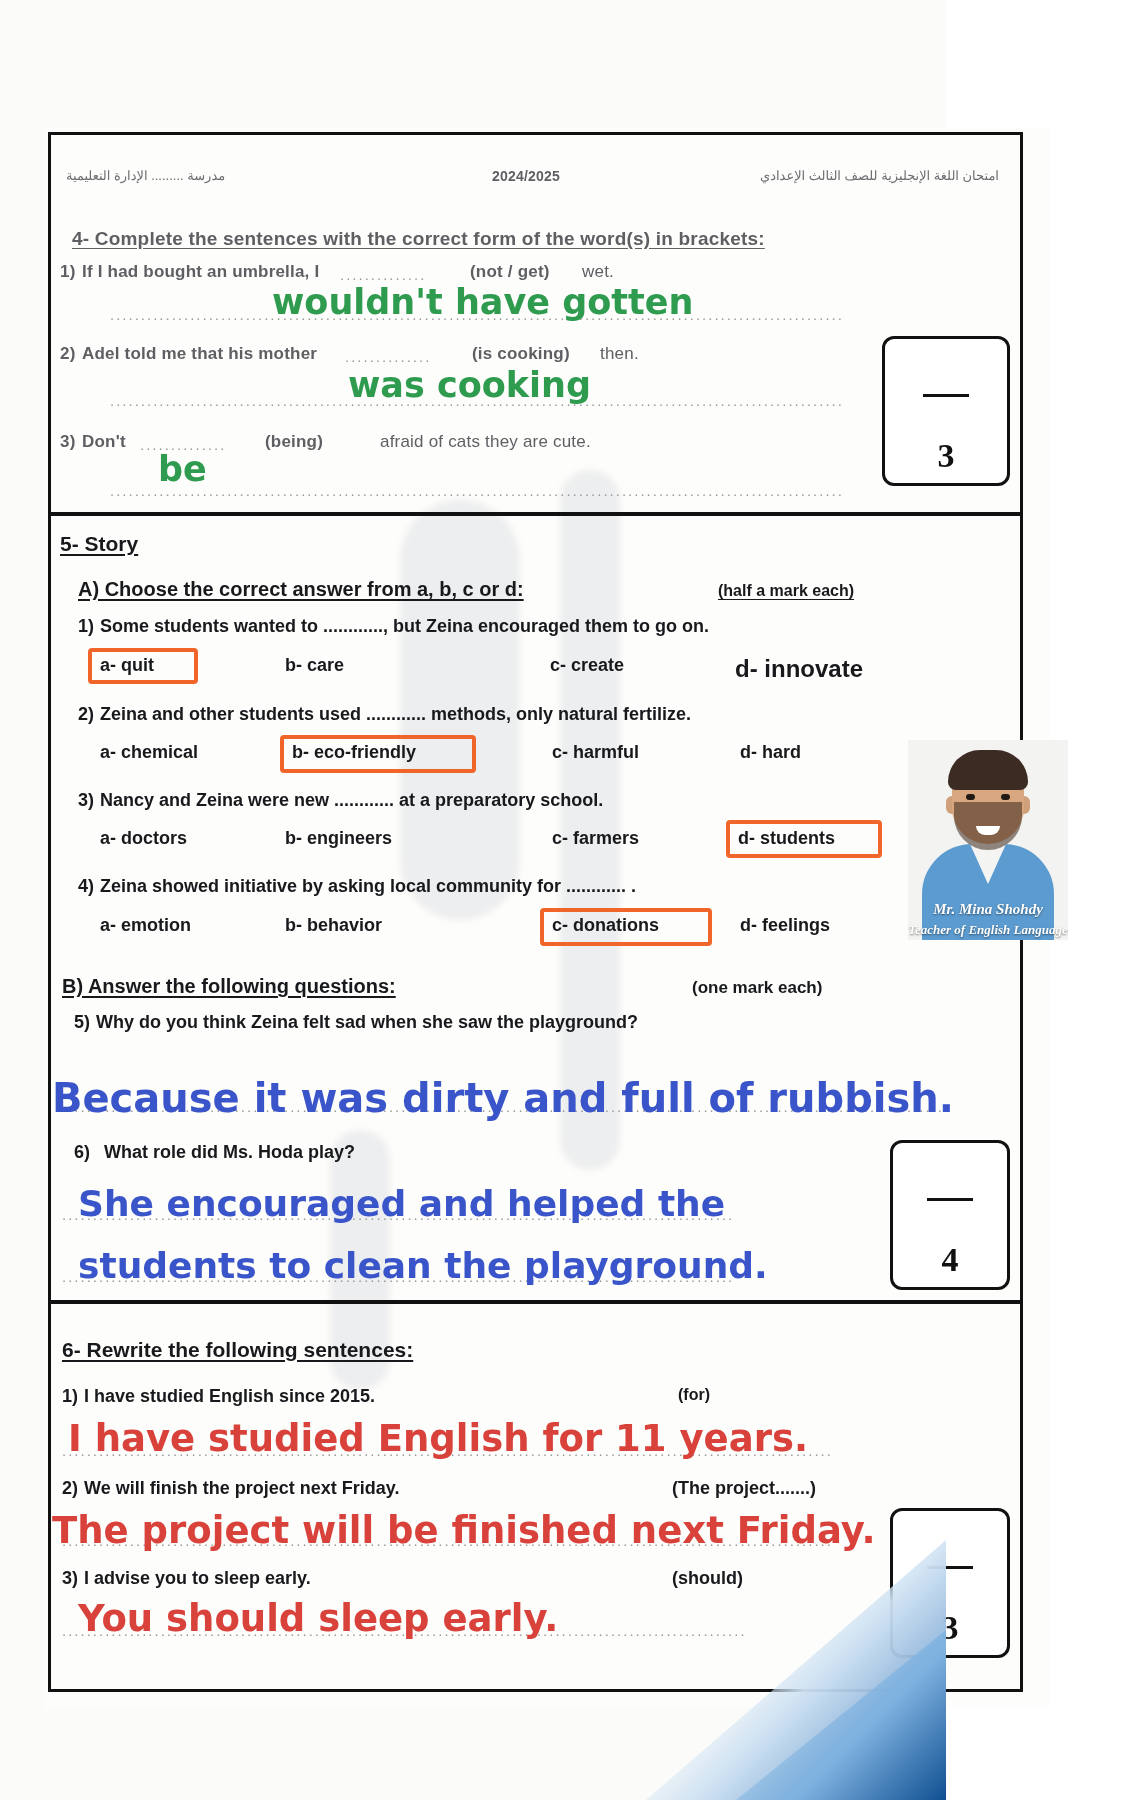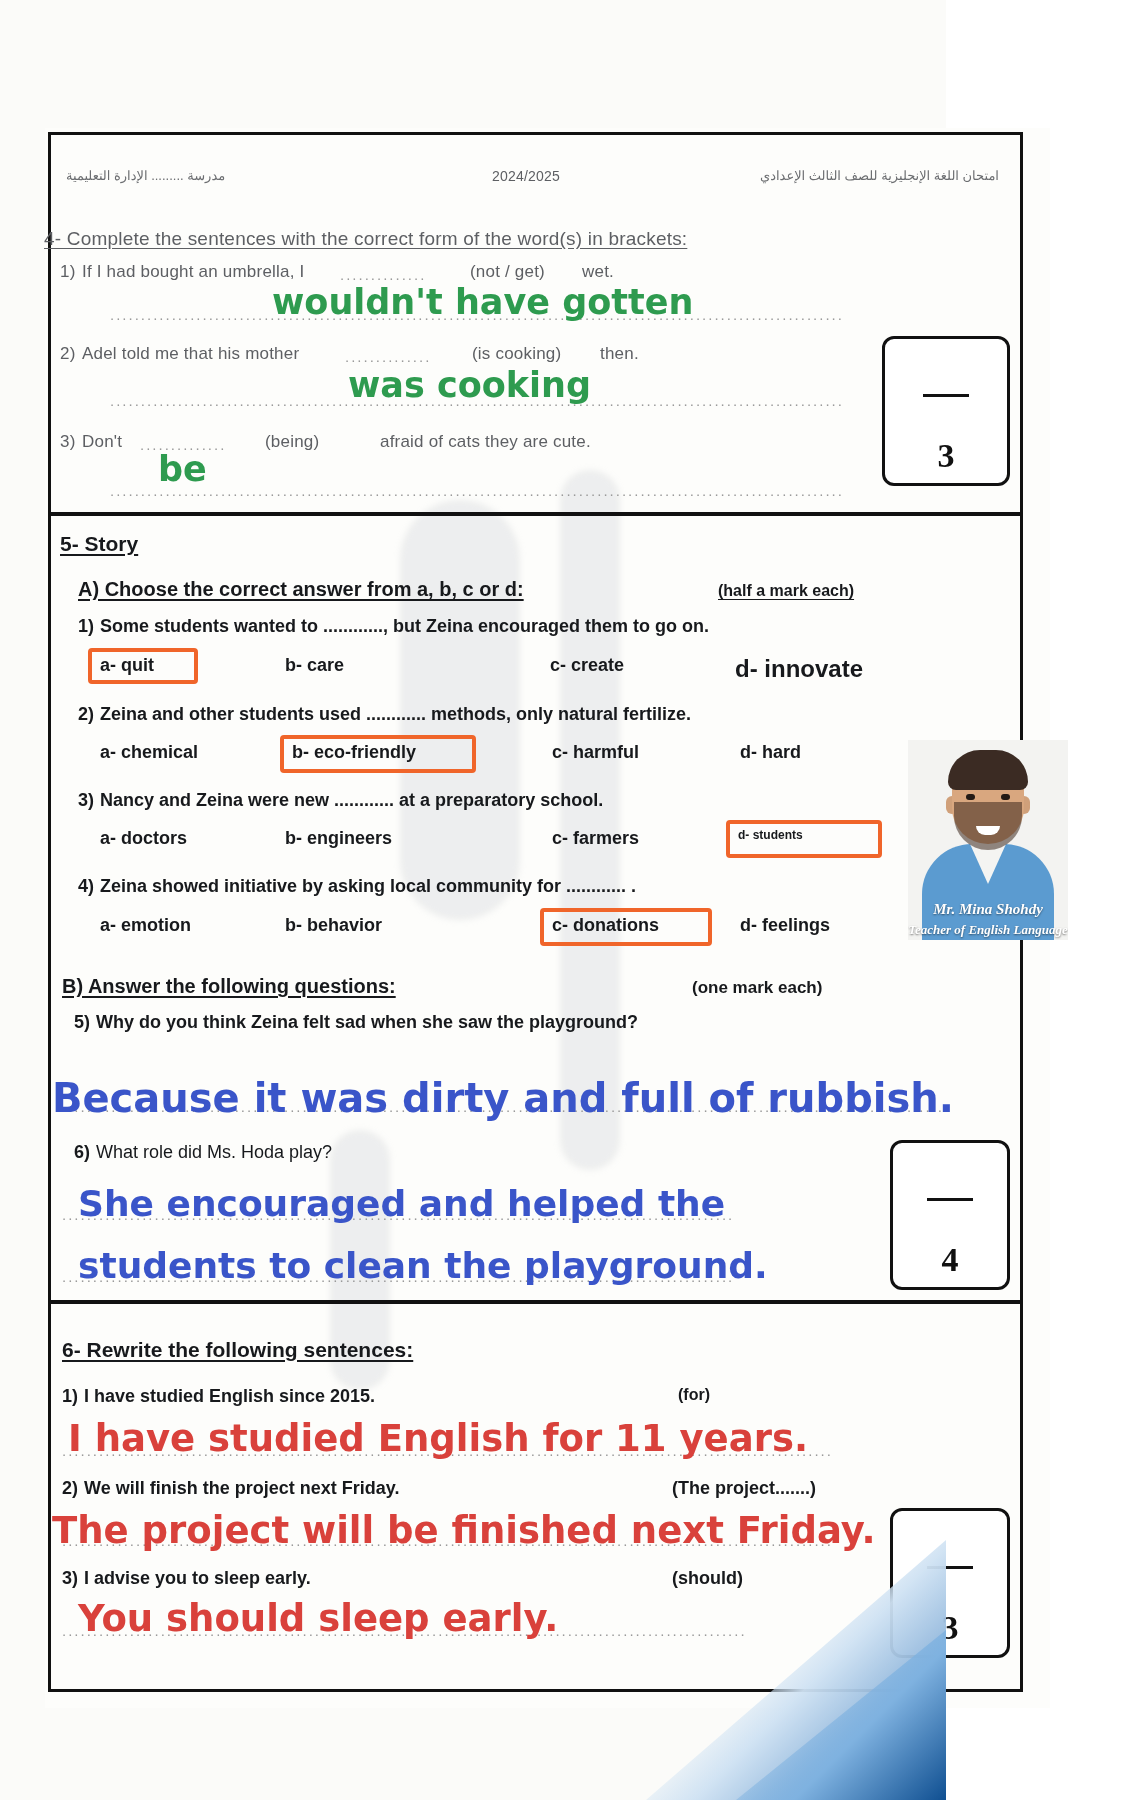--- a/index.html
+++ b/index.html
@@ -49,21 +49,21 @@
     left: 48px;
     width: 975px;
     height: 0;
     border-top: 4px solid #111;
   }
 
   
   .faint {
     position: absolute;
     color: #5d5f63;
-    font-weight: 400;
+    font-weight: 700;
     letter-spacing: .2px;
     white-space: nowrap;
   }
   .dark {
     position: absolute;
     color: #17191c;
     white-space: nowrap;
   }
   .bold { font-weight: 700; }
   .uline { text-decoration: underline; text-underline-offset: 3px; }
@@ -266,21 +266,21 @@
   <div class="smudge" style="left:400px;top:500px;width:120px;height:420px;border-radius:60px;"></div>
   <div class="smudge" style="left:560px;top:470px;width:60px;height:700px;border-radius:30px;"></div>
   <div class="smudge" style="left:330px;top:1130px;width:60px;height:260px;border-radius:30px;"></div>
 
   <div class="exam-border"></div>
 
   <div class="arabic" style="left:66px;top:168px;">مدرسة ......... الإدارة التعليمية</div>
   <div class="faint" style="left:492px;top:168px;font-size:14px;">2024/2025</div>
   <div class="arabic" style="left:760px;top:168px;">امتحان اللغة الإنجليزية للصف الثالث الإعدادي</div>
 
-  <div class="faint uline" style="left:44px;top:228px;font-size:19px;">4- Complete the sentences with the correct form of the word(s) in brackets:</div>
+  <div class="faint uline" style="left:72px;top:228px;font-size:19px;">4- Complete the sentences with the correct form of the word(s) in brackets:</div>
 
   <div class="faint" style="left:60px;top:262px;font-size:17px;">1)</div>
   <div class="faint" style="left:82px;top:262px;font-size:17px;">If I had bought an umbrella, I</div>
   <div class="dots" style="left:340px;top:266px;">..............</div>
   <div class="faint" style="left:470px;top:262px;font-size:17px;">(not / get)</div>
   <div class="faint" style="left:582px;top:262px;font-size:17px;font-weight:400;">wet.</div>
   <div class="dots" style="left:110px;top:306px;">.......................................................................................................................</div>
   <div class="hand hand-green" style="left:272px;top:285px;font-size:35px;">wouldn't have gotten</div>
 
   <div class="faint" style="left:60px;top:344px;font-size:17px;">2)</div>
@@ -325,41 +325,41 @@
   <div class="dark bold" style="left:292px;top:742px;font-size:18px;">b- eco-friendly</div>
   <div class="hl-box" style="left:280px;top:735px;width:196px;height:38px;"></div>
   <div class="dark bold" style="left:552px;top:742px;font-size:18px;">c- harmful</div>
   <div class="dark bold" style="left:740px;top:742px;font-size:18px;">d- hard</div>
 
   <div class="dark" style="left:78px;top:790px;font-size:18px;font-weight:700;">3)</div>
   <div class="dark" style="left:100px;top:790px;font-size:18px;font-weight:600;">Nancy and Zeina were new ............ at a preparatory school.</div>
   <div class="dark bold" style="left:100px;top:828px;font-size:18px;">a- doctors</div>
   <div class="dark bold" style="left:285px;top:828px;font-size:18px;">b- engineers</div>
   <div class="dark bold" style="left:552px;top:828px;font-size:18px;">c- farmers</div>
-  <div class="dark bold" style="left:738px;top:828px;font-size:12px;">d- students</div>
+  <div class="dark bold" style="left:738px;top:828px;font-size:18px;">d- students</div>
   <div class="hl-box" style="left:726px;top:820px;width:156px;height:38px;"></div>
 
   <div class="dark" style="left:78px;top:876px;font-size:18px;font-weight:700;">4)</div>
   <div class="dark" style="left:100px;top:876px;font-size:18px;font-weight:600;">Zeina showed initiative by asking local community for ............ .</div>
   <div class="dark bold" style="left:100px;top:915px;font-size:18px;">a- emotion</div>
   <div class="dark bold" style="left:285px;top:915px;font-size:18px;">b- behavior</div>
   <div class="dark bold" style="left:552px;top:915px;font-size:18px;">c- donations</div>
   <div class="hl-box" style="left:540px;top:908px;width:172px;height:38px;"></div>
   <div class="dark bold" style="left:740px;top:915px;font-size:18px;">d- feelings</div>
 
   <div class="dark bold uline" style="left:62px;top:975px;font-size:20px;">B) Answer the following questions:</div>
   <div class="dark bold" style="left:692px;top:978px;font-size:17px;">(one mark each)</div>
 
   <div class="dark" style="left:74px;top:1012px;font-size:18px;font-weight:700;">5)</div>
   <div class="dark" style="left:96px;top:1012px;font-size:18px;font-weight:600;">Why do you think Zeina felt sad when she saw the playground?</div>
   <div class="dots" style="left:62px;top:1098px;">...............................................................................................................................................</div>
   <div class="hand hand-blue" style="left:52px;top:1078px;font-size:40px;">Because it was dirty and full of rubbish.</div>
 
   <div class="dark" style="left:74px;top:1142px;font-size:18px;font-weight:700;">6)</div>
-  <div class="dark" style="left:96px;top:1142px;font-size:18px;font-weight:400;text-align:center;">What role did Ms. Hoda play?</div>
+  <div class="dark" style="left:104px;top:1142px;font-size:18px;font-weight:700;text-align:center;">What role did Ms. Hoda play?</div>
   <div class="dots" style="left:62px;top:1206px;">.............................................................................................................</div>
   <div class="hand hand-blue" style="left:78px;top:1186px;font-size:36px;">She encouraged and helped the</div>
   <div class="dots" style="left:62px;top:1268px;">.............................................................................................................</div>
   <div class="hand hand-blue" style="left:70px;top:1248px;font-size:36px;margin-left:8px;">students to clean the playground.</div>
 
   <div class="markbox" style="left:890px;top:1140px;width:120px;height:150px;">
     <div class="dash"></div>
     <div class="num">4</div>
   </div>
 

